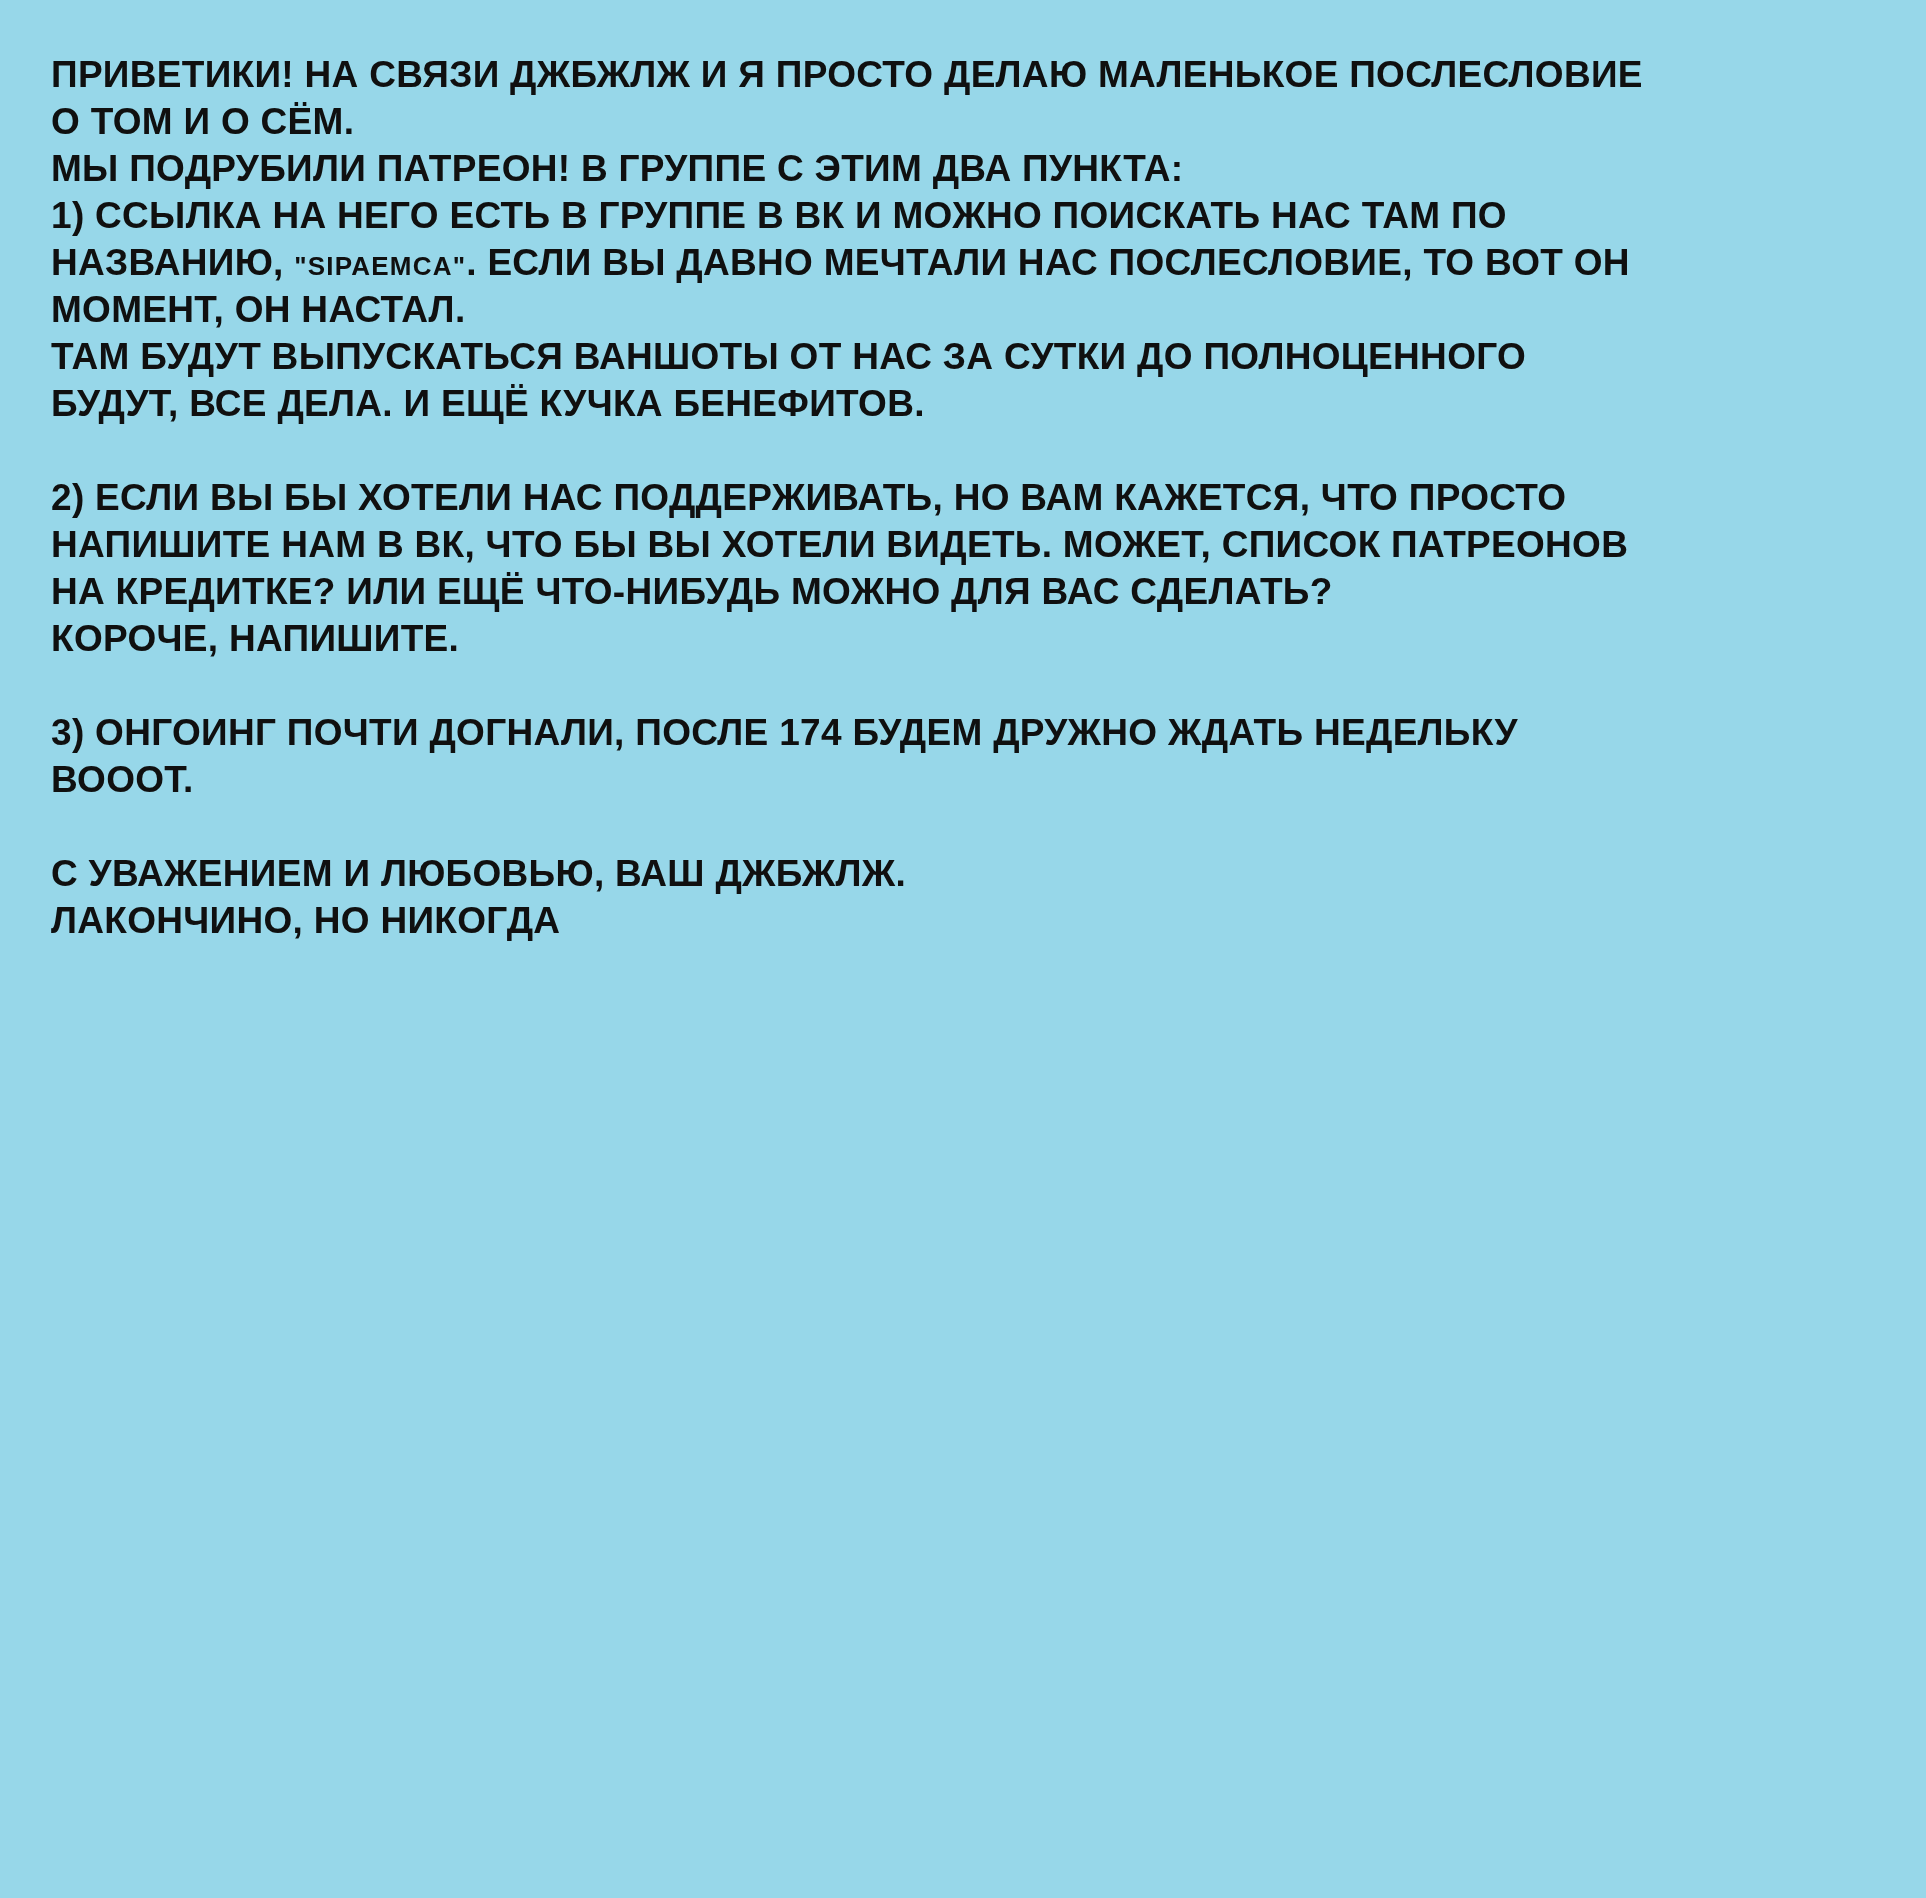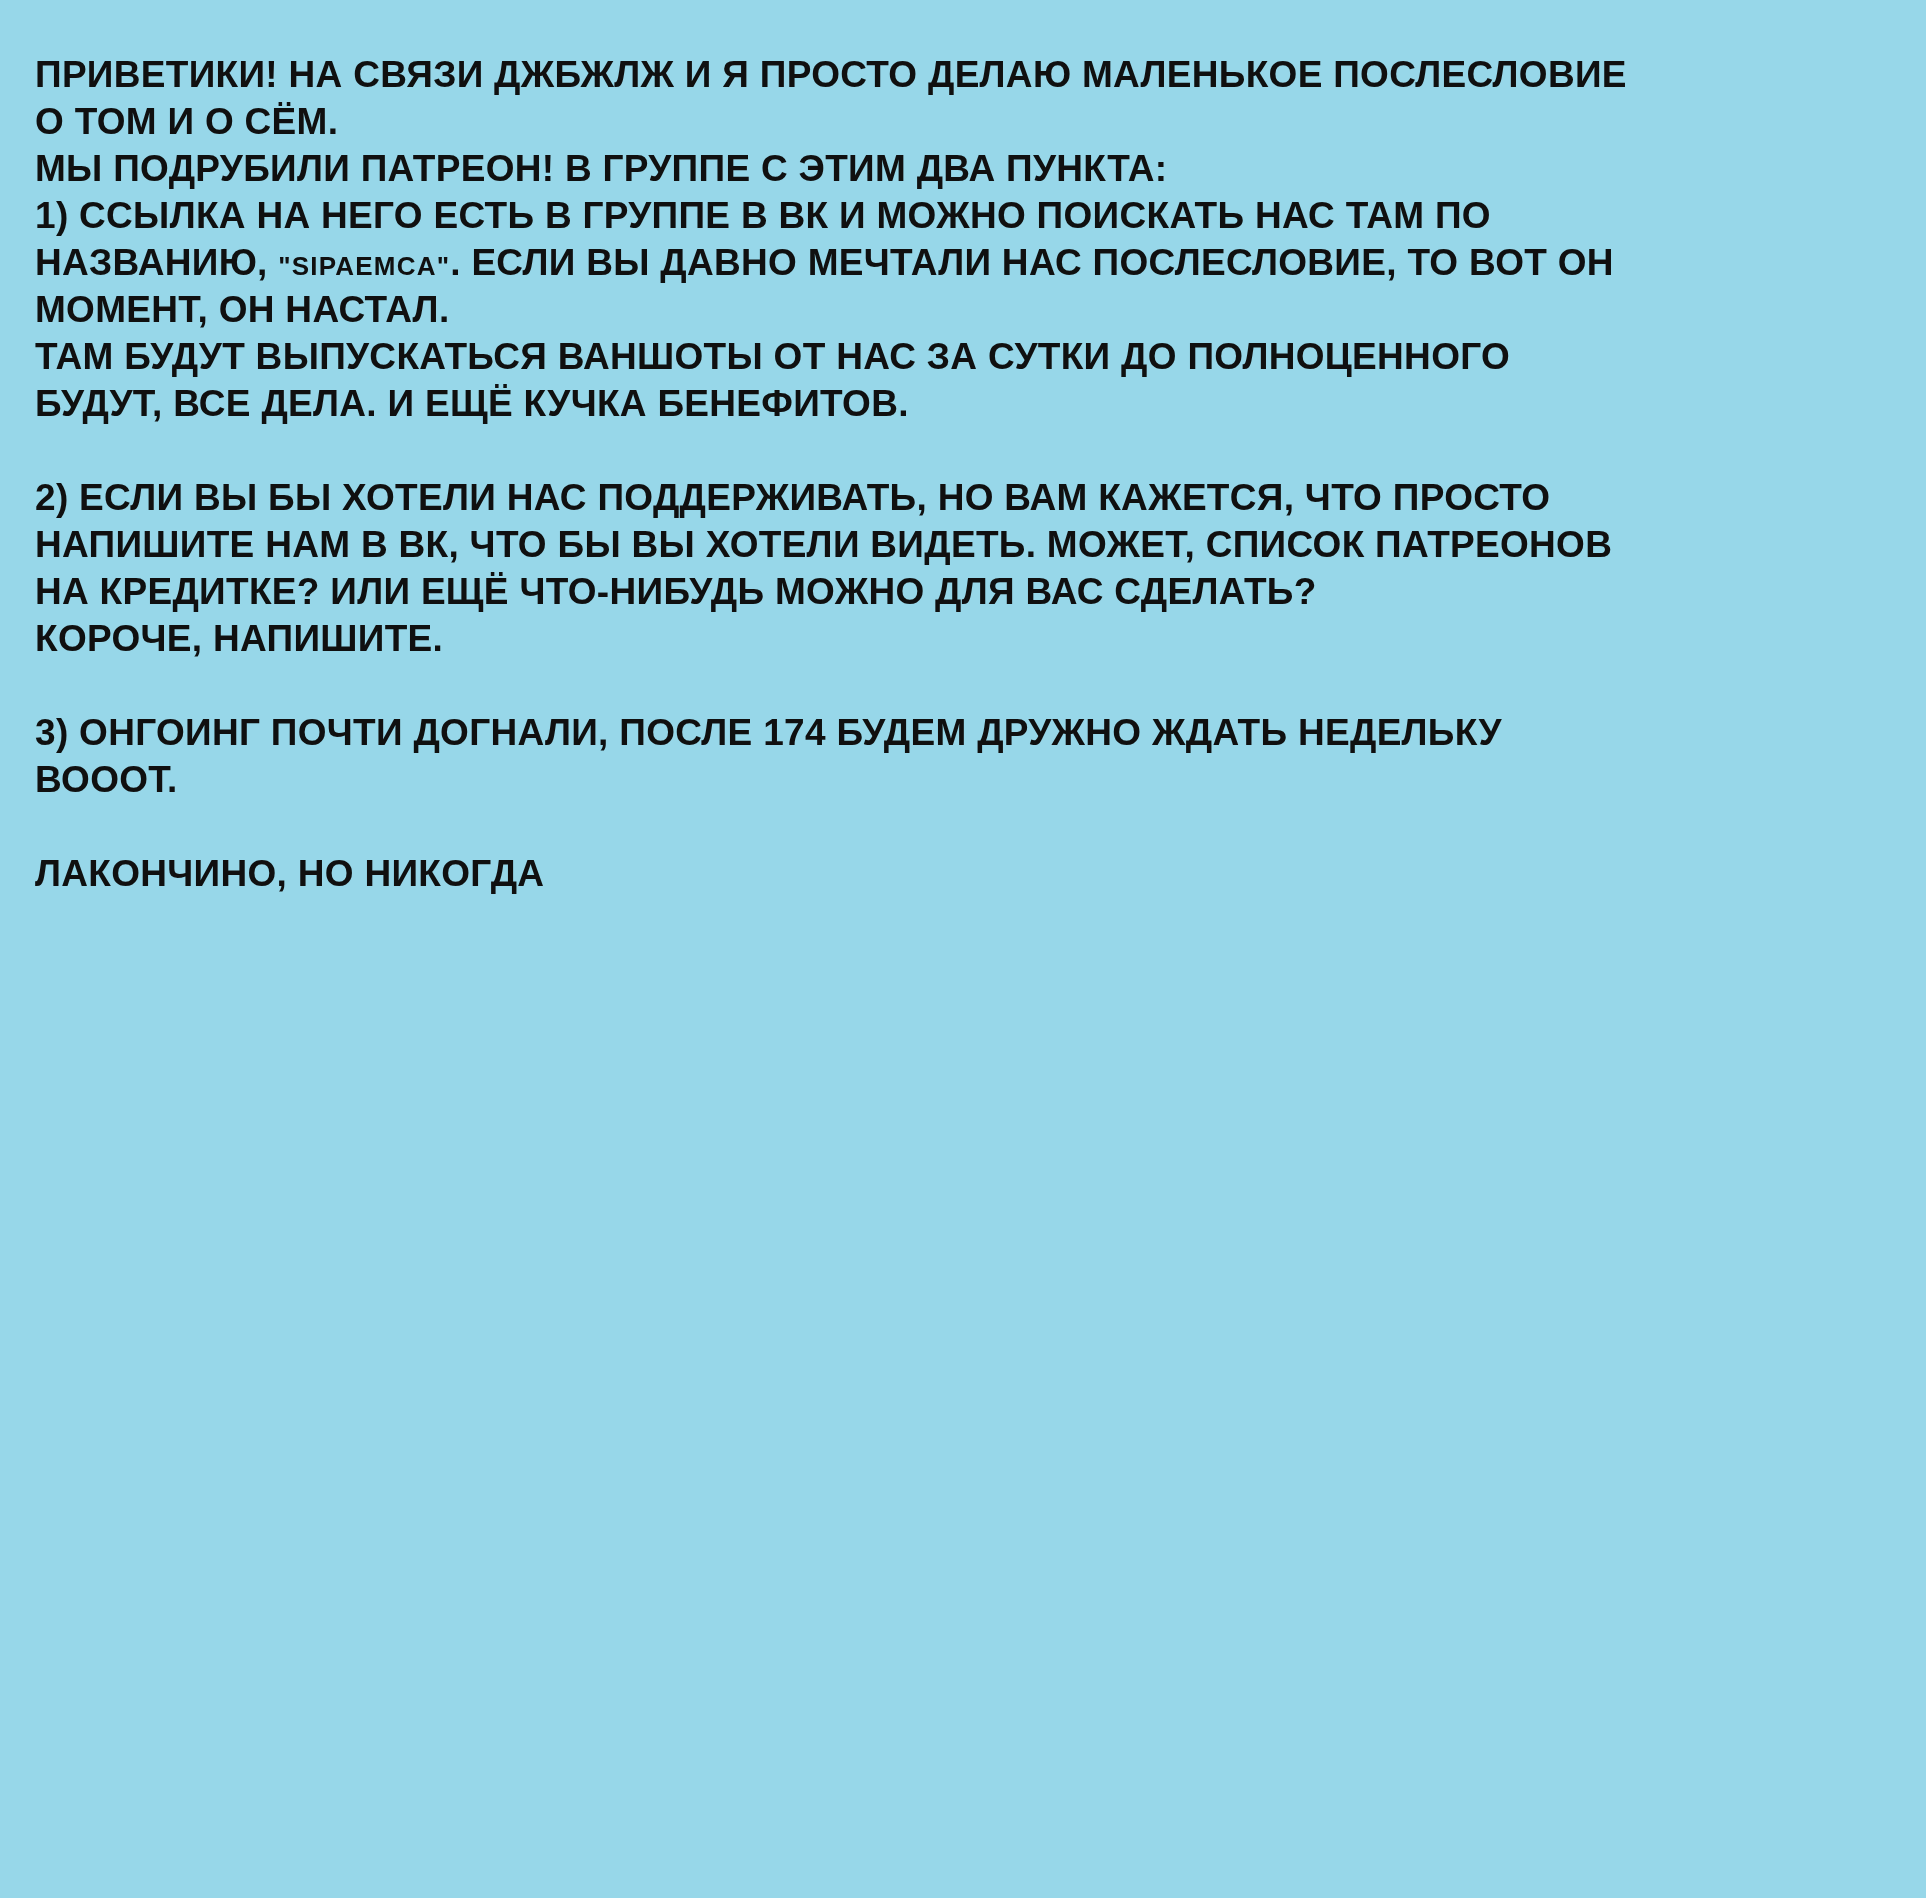--- a/index.html
+++ b/index.html
@@ -10,21 +10,21 @@
     width: 1926px;
     height: 1898px;
     overflow: hidden;
     background: #97d7e9; 
     font-family: "Liberation Sans", sans-serif;
   }
   .page {
     width: 100%;
     height: 100%;
     box-sizing: border-box;
-    padding: 51px 35px 0 35px;
+    padding: 51px 35px 0 51px;
   }
   .afterword {
     color: #101010;
     font-weight: bold;
     font-size: 37px;
     line-height: 47px;
     letter-spacing: 0.3px;
   }
   .paragraph {
     margin: 0 0 47px 0; 
@@ -60,17 +60,18 @@
         <div class="line"><span class="seg-normal">2) ЕСЛИ ВЫ БЫ ХОТЕЛИ НАС ПОДДЕРЖИВАТЬ, НО ВАМ КАЖЕТСЯ, ЧТО ПРОСТО</span></div>
         <div class="line"><span class="seg-normal">НАПИШИТЕ НАМ В ВК, ЧТО БЫ ВЫ ХОТЕЛИ ВИДЕТЬ. МОЖЕТ, СПИСОК ПАТРЕОНОВ</span></div>
         <div class="line"><span class="seg-normal">НА КРЕДИТКЕ? ИЛИ ЕЩЁ ЧТО-НИБУДЬ МОЖНО ДЛЯ ВАС СДЕЛАТЬ?</span></div>
         <div class="line"><span class="seg-normal">КОРОЧЕ, НАПИШИТЕ.</span></div>
       </div>
       <div class="paragraph">
         <div class="line"><span class="seg-normal">3) ОНГОИНГ ПОЧТИ ДОГНАЛИ, ПОСЛЕ 174 БУДЕМ ДРУЖНО ЖДАТЬ НЕДЕЛЬКУ</span></div>
         <div class="line"><span class="seg-normal">ВОООТ.</span></div>
       </div>
       <div class="paragraph">
+        <div class="line"><span class="seg-normal">С УВАЖЕНИЕМ И ЛЮБОВЬЮ, ВАШ ДЖБЖЛЖ.</span></div>
         <div class="line"><span class="seg-normal">ЛАКОНЧИНО, НО НИКОГДА</span></div>
       </div>
     </div>
 </div>
 
 
 </body></html>

